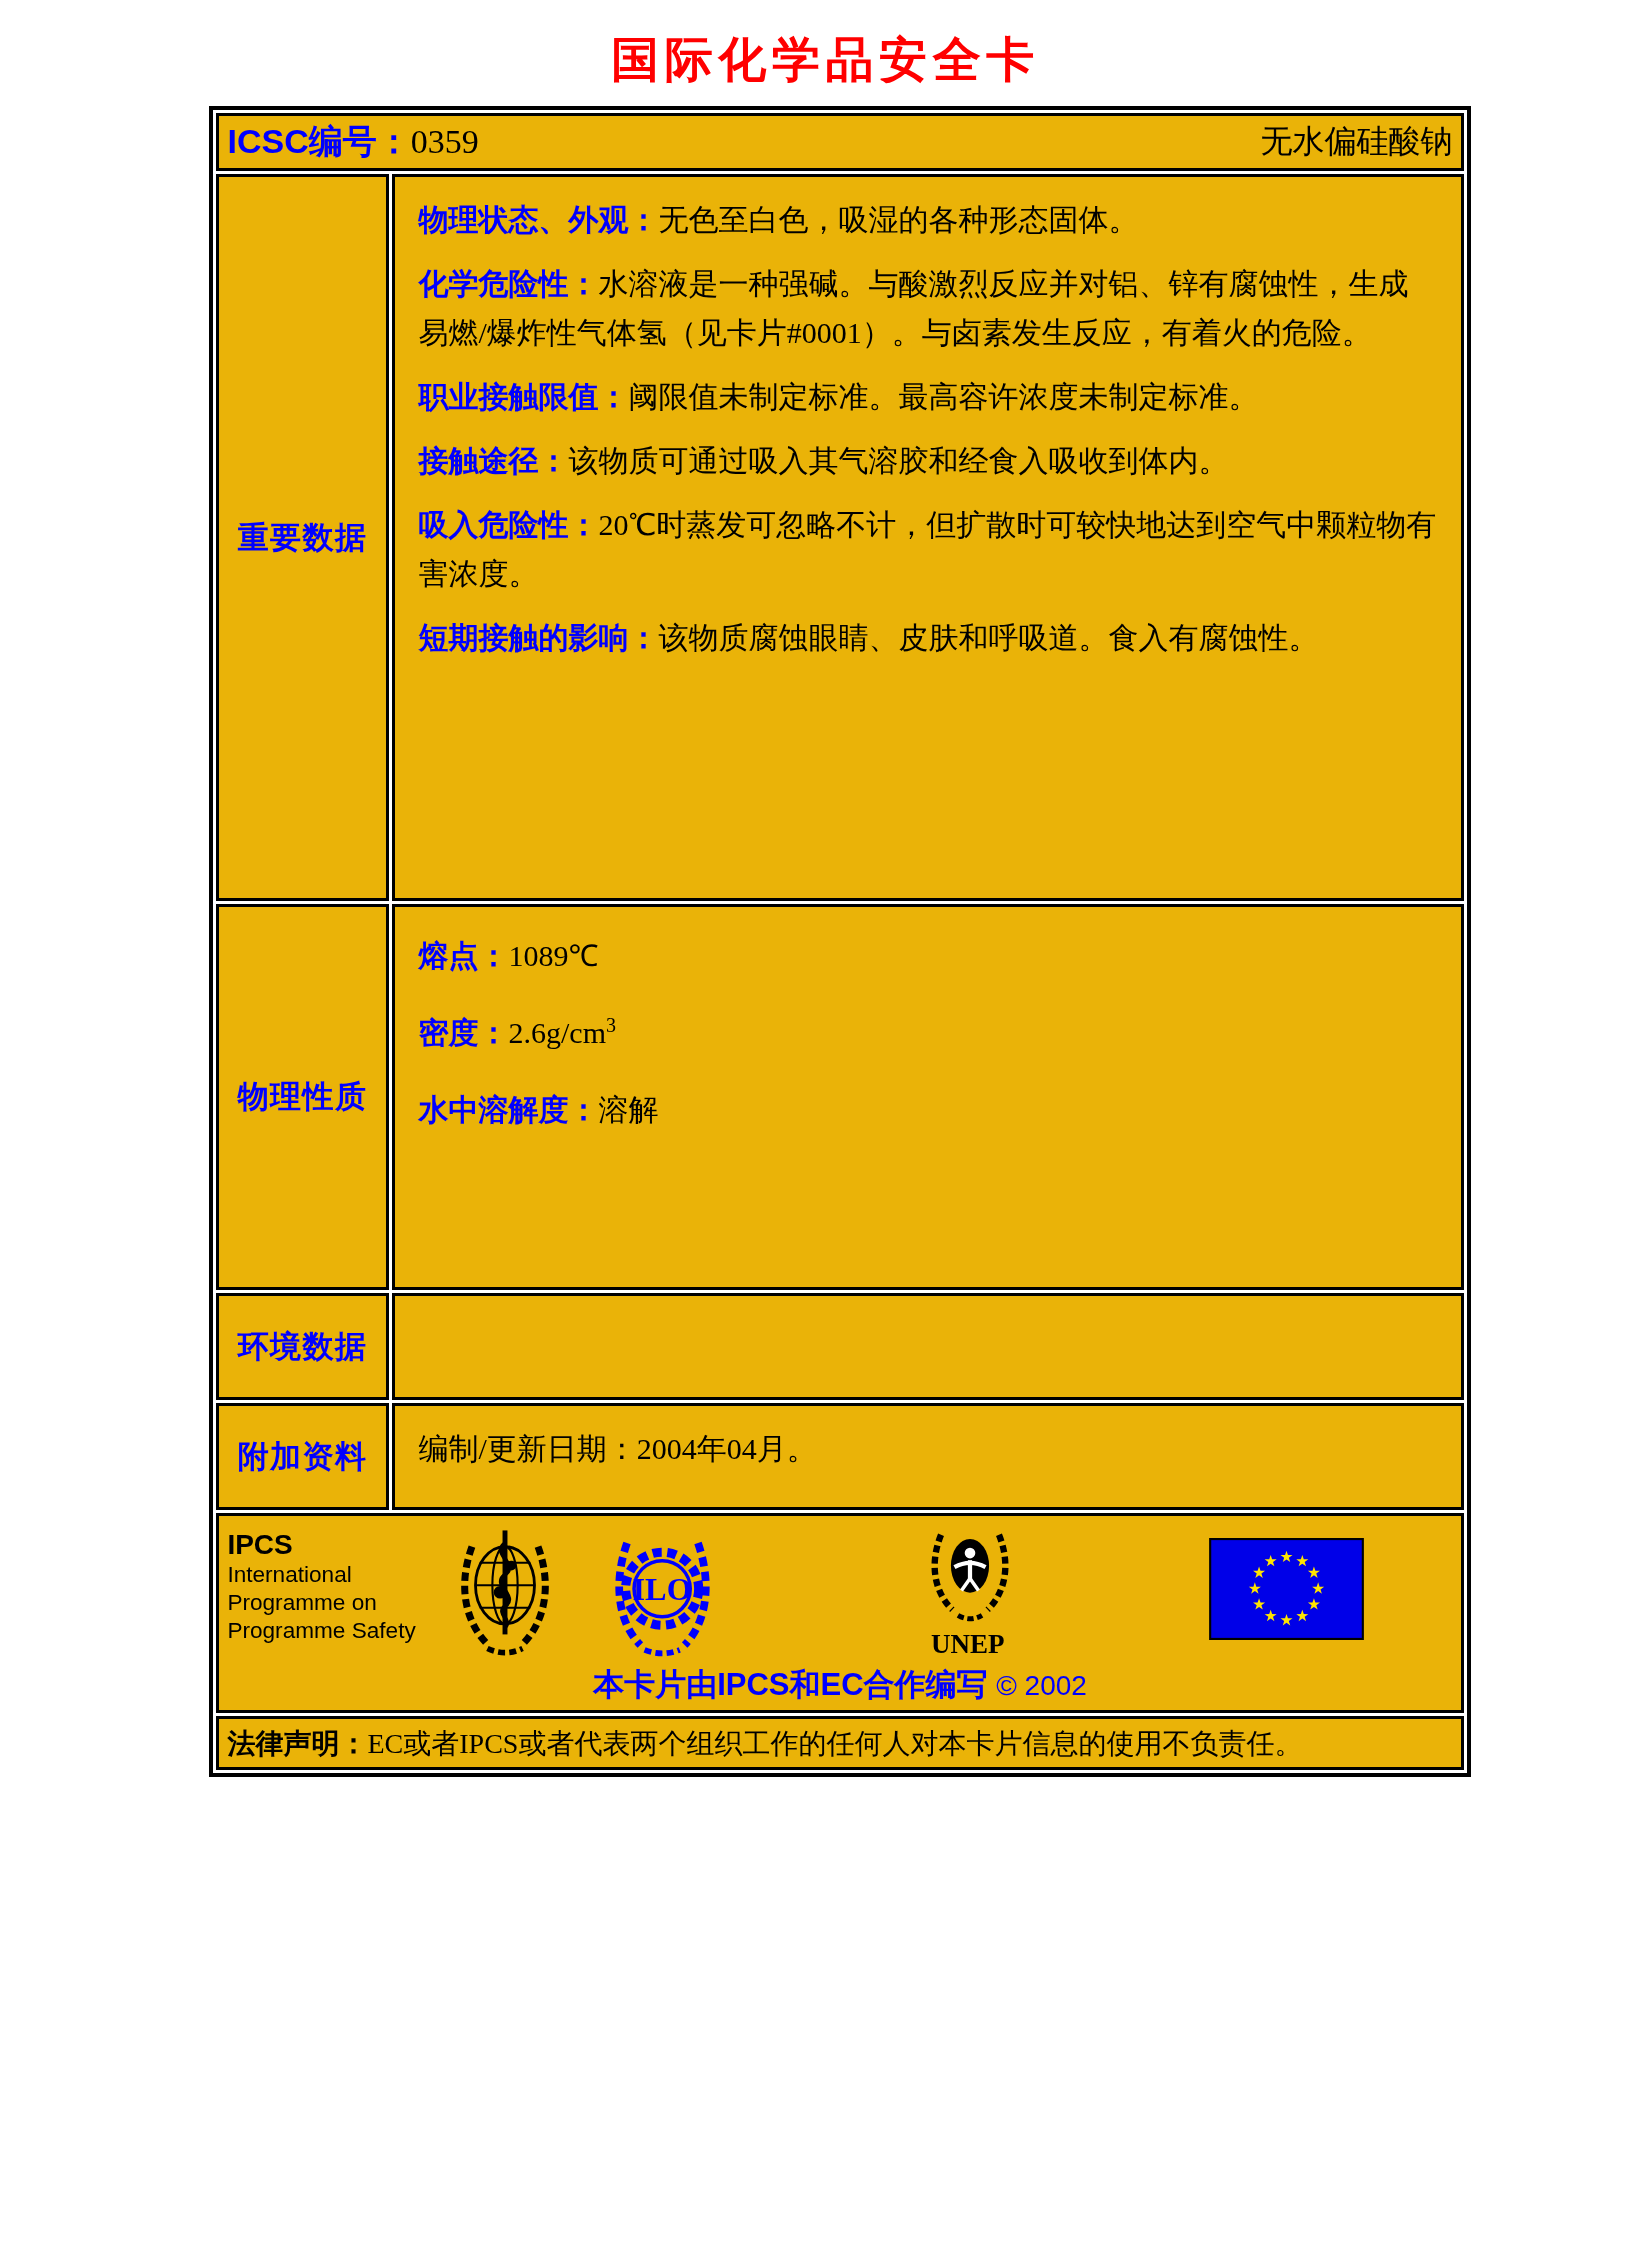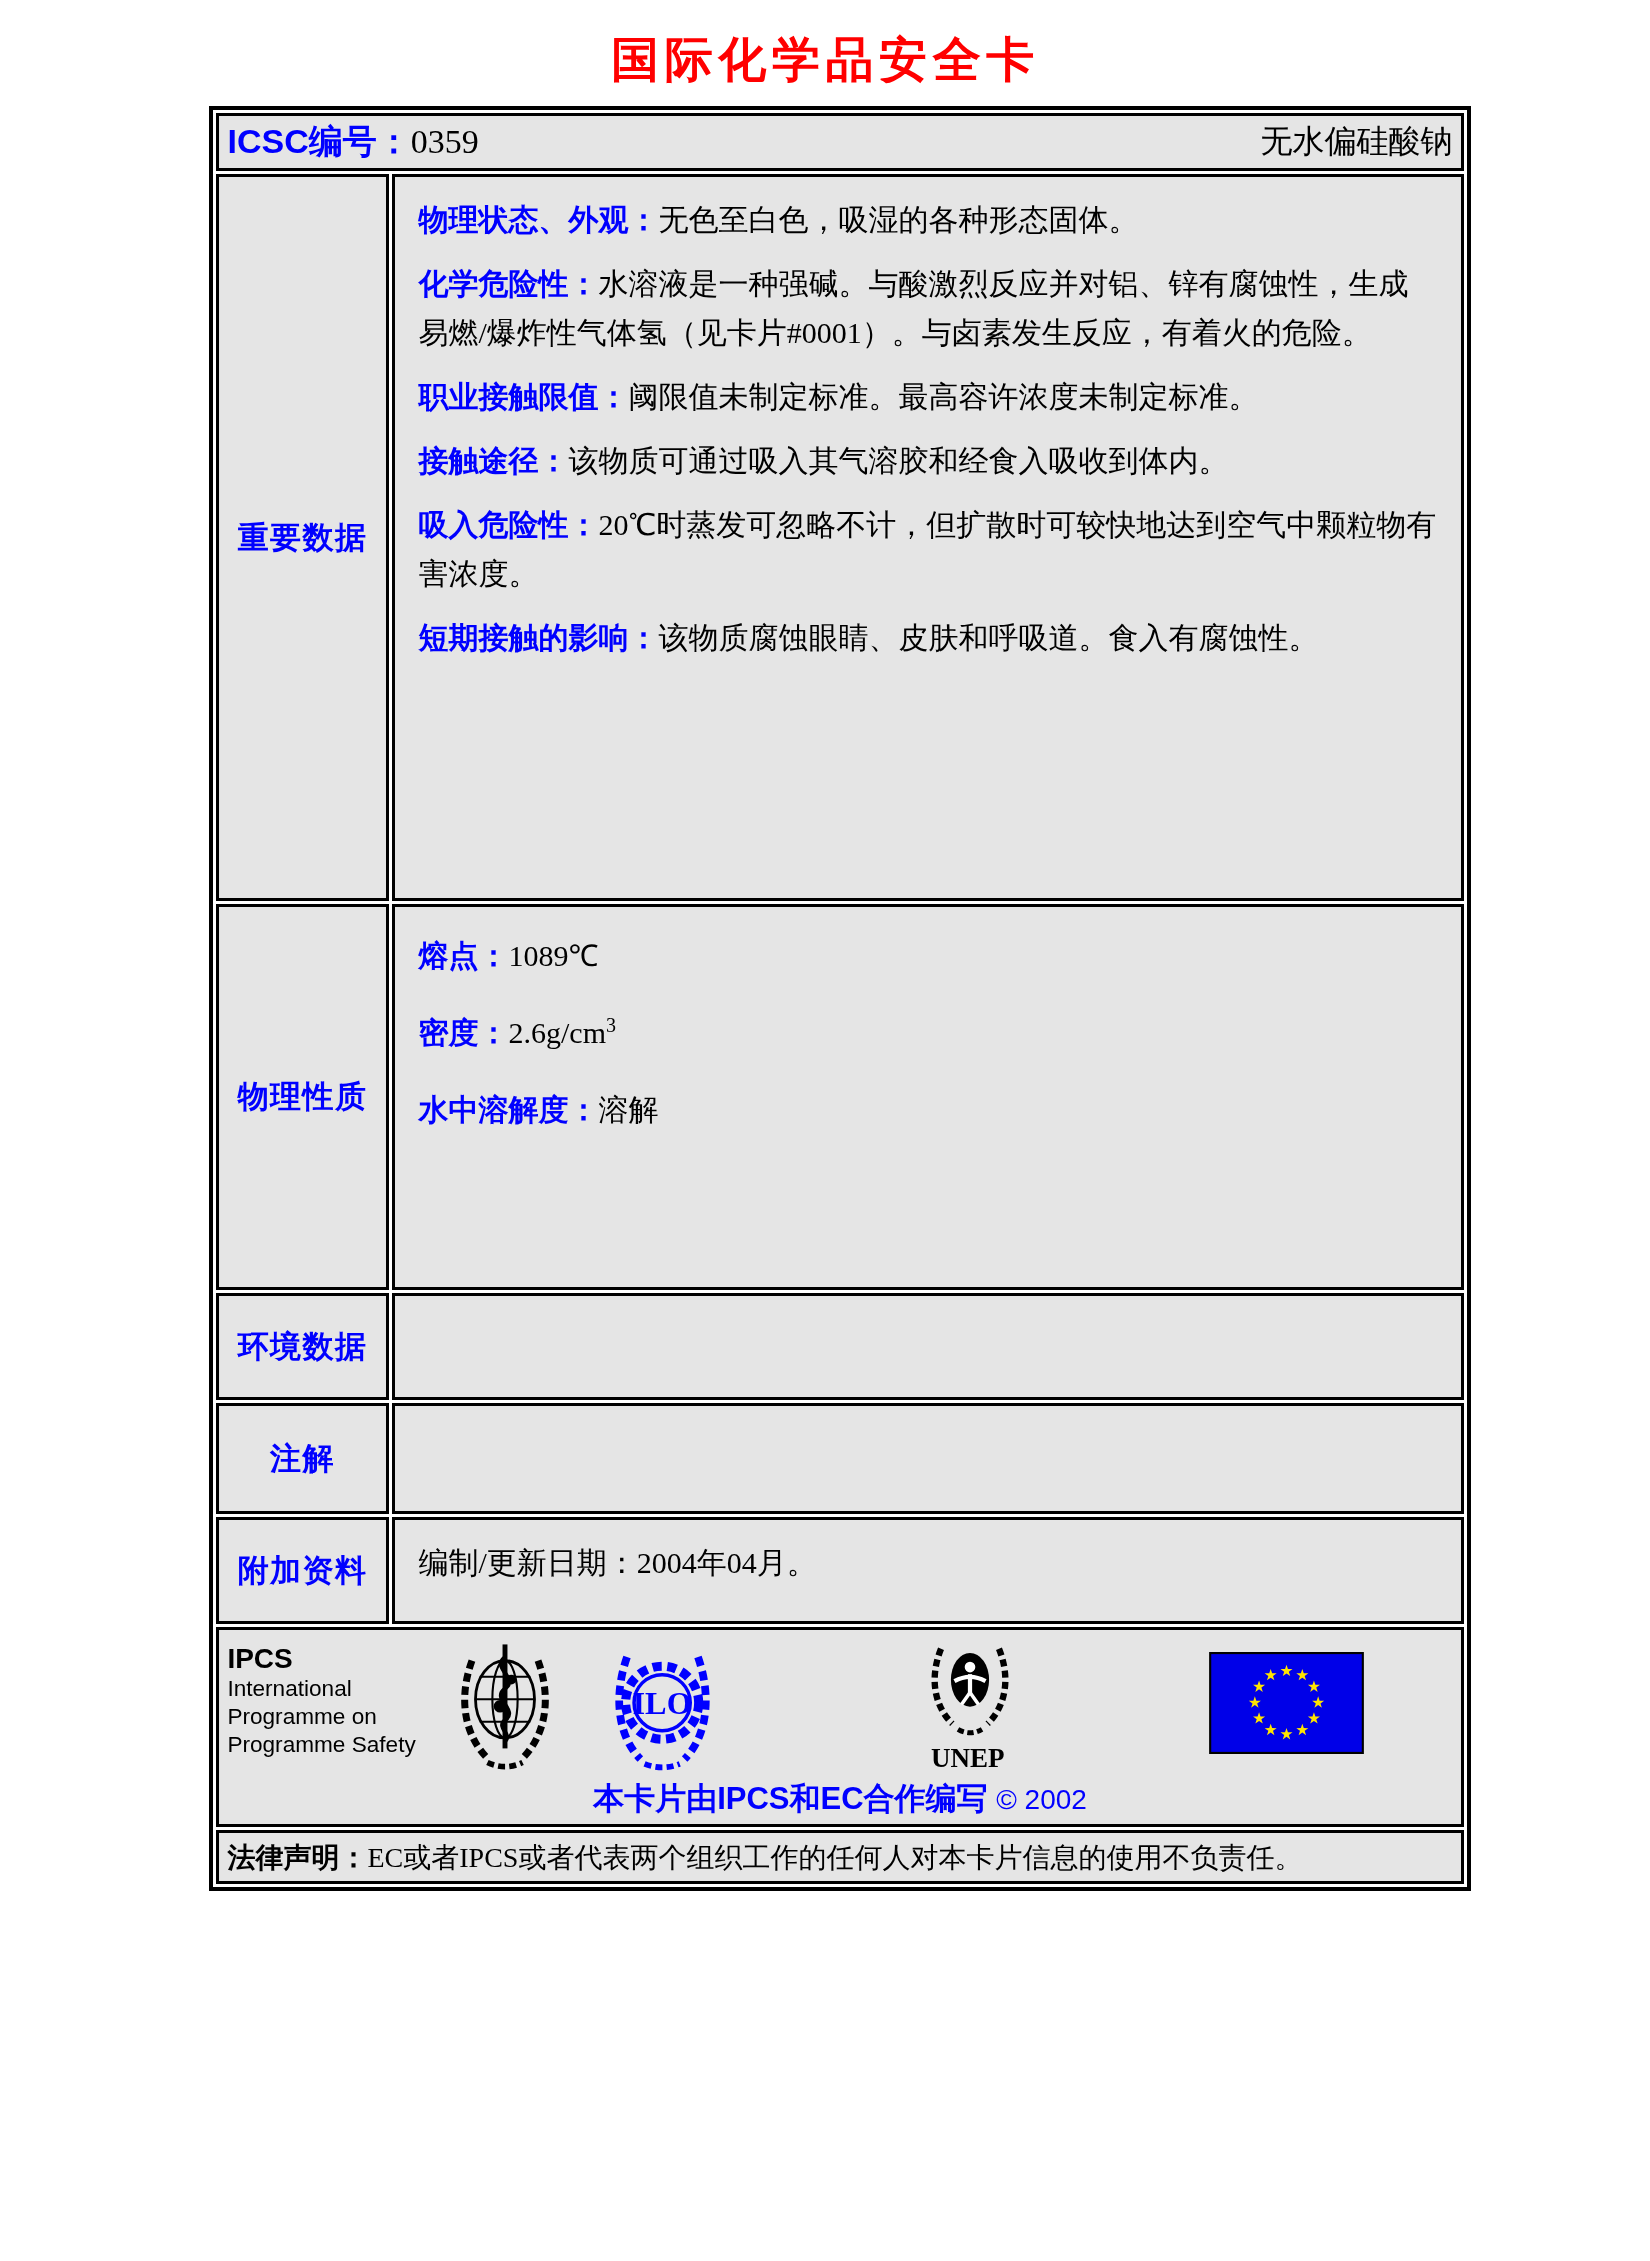--- a/index.html
+++ b/index.html
@@ -33,21 +33,21 @@
     border: 4.2px solid #000;
     border-collapse: separate;
     border-spacing: 3.5px;
     table-layout: fixed;
     background: #fff;
   }
   td {
     border: 3.5px solid #000;
     padding: 2.8px 8.5px;
     vertical-align: top;
-    background: #e5e5e5;
+    background: #eab308;
   }
   col.col-label { width: 173px; }
   .label-cell {
     text-align: center;
     vertical-align: middle;
     color: var(--accent);
     font-weight: bold;
     font-size: 31px;
     font-family: "Liberation Sans", sans-serif;
     letter-spacing: 1.4px;
@@ -153,24 +153,20 @@
         <p><span class="blue-label">密度：</span><span class="black-value">2.6g/cm</span><sup class="black-value">3</sup></p>
         <p><span class="blue-label">水中溶解度：</span><span class="black-value">溶解</span></p>
       </td>
     </tr>
 
     <tr class="row-env">
       <td class="label-cell">环境数据</td>
       <td class="content-cell"></td>
     </tr>
 
-    <tr class="row-notes">
-      <td class="label-cell">注解</td>
-      <td class="content-cell"></td>
-    </tr>
 
     <tr class="row-additional">
       <td class="label-cell">附加资料</td>
       <td class="content-cell">
         <p><span class="black-value">编制/更新日期：</span><span class="black-value">2004年04月。</span></p>
       </td>
     </tr>
 
     <tr class="row-logos">
       <td colspan="2">

